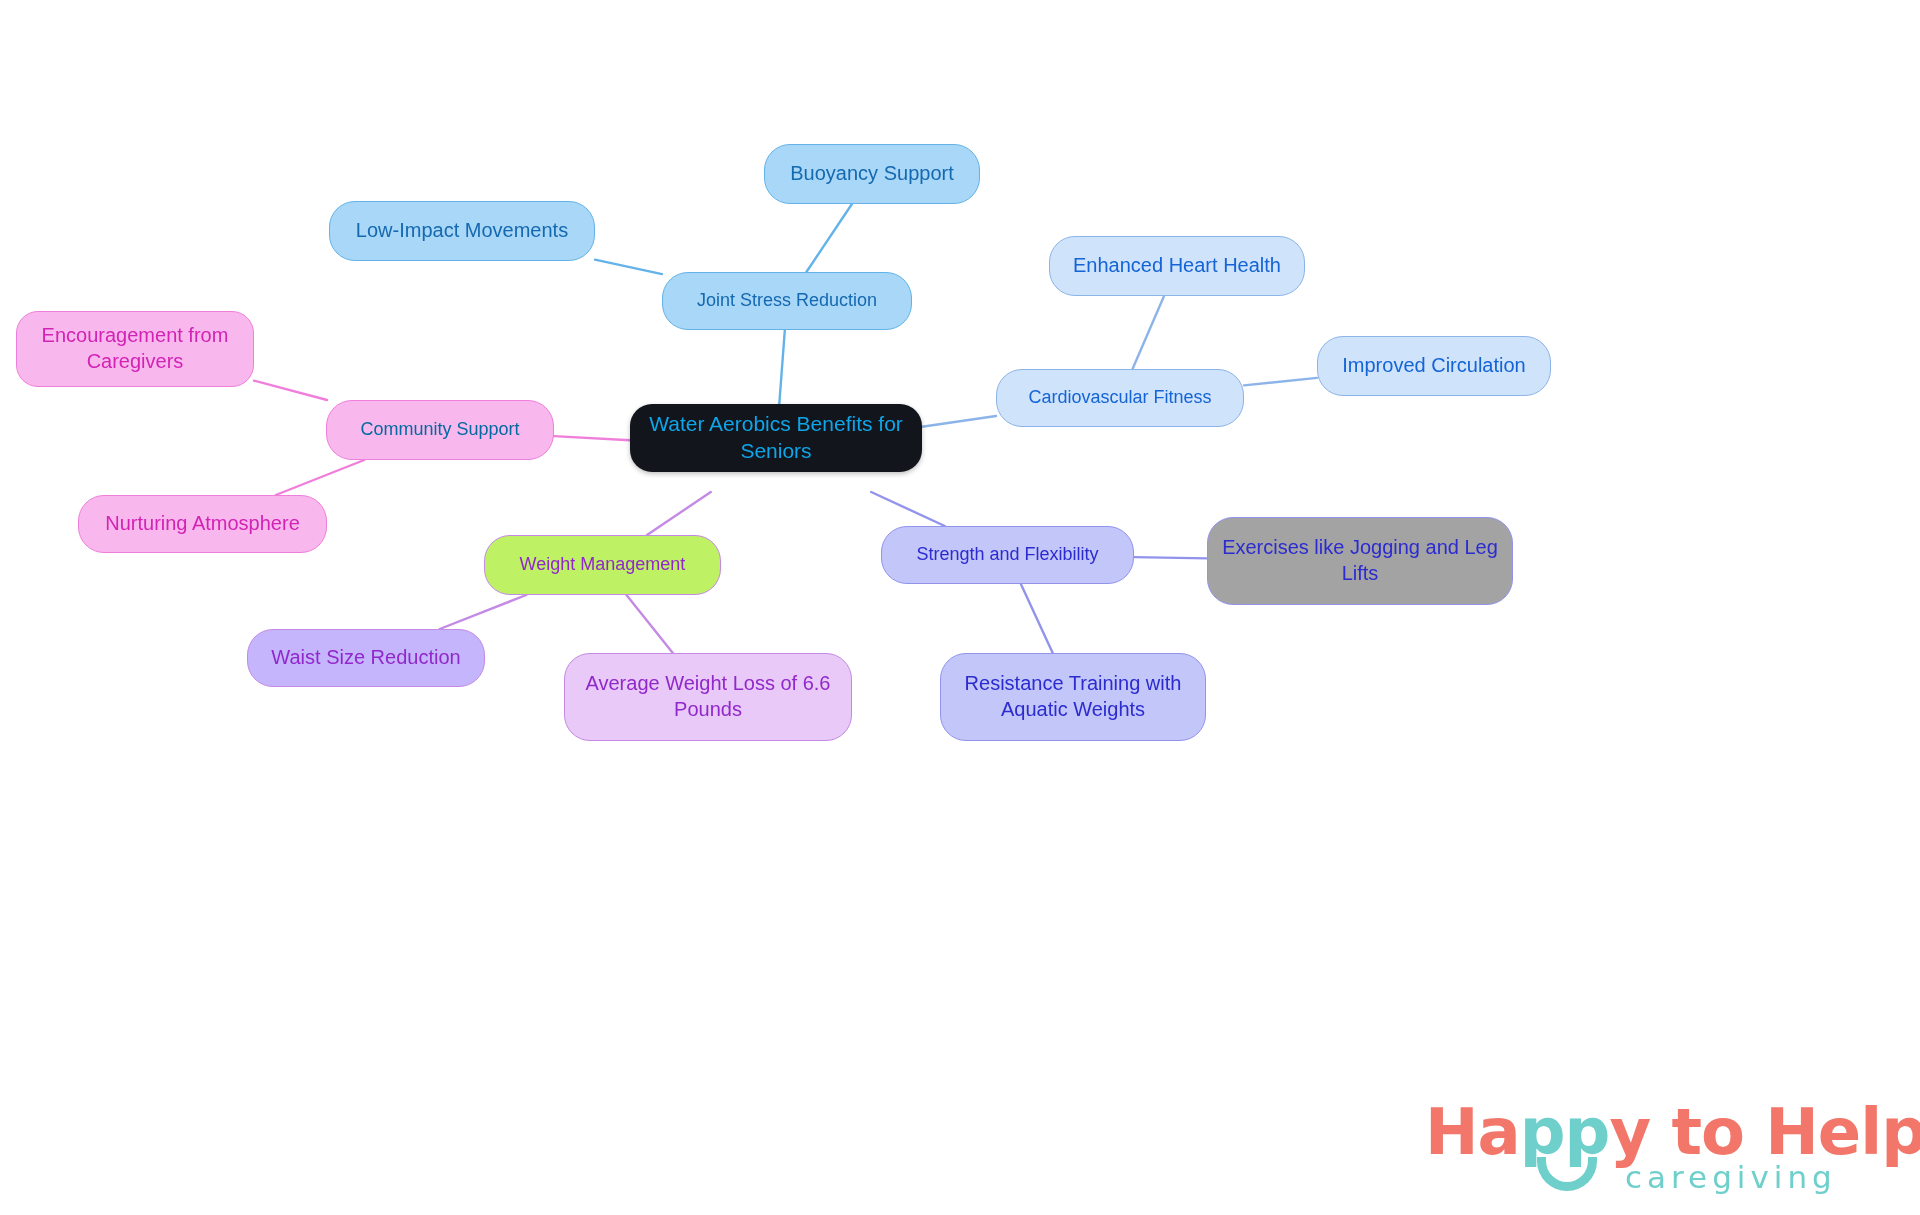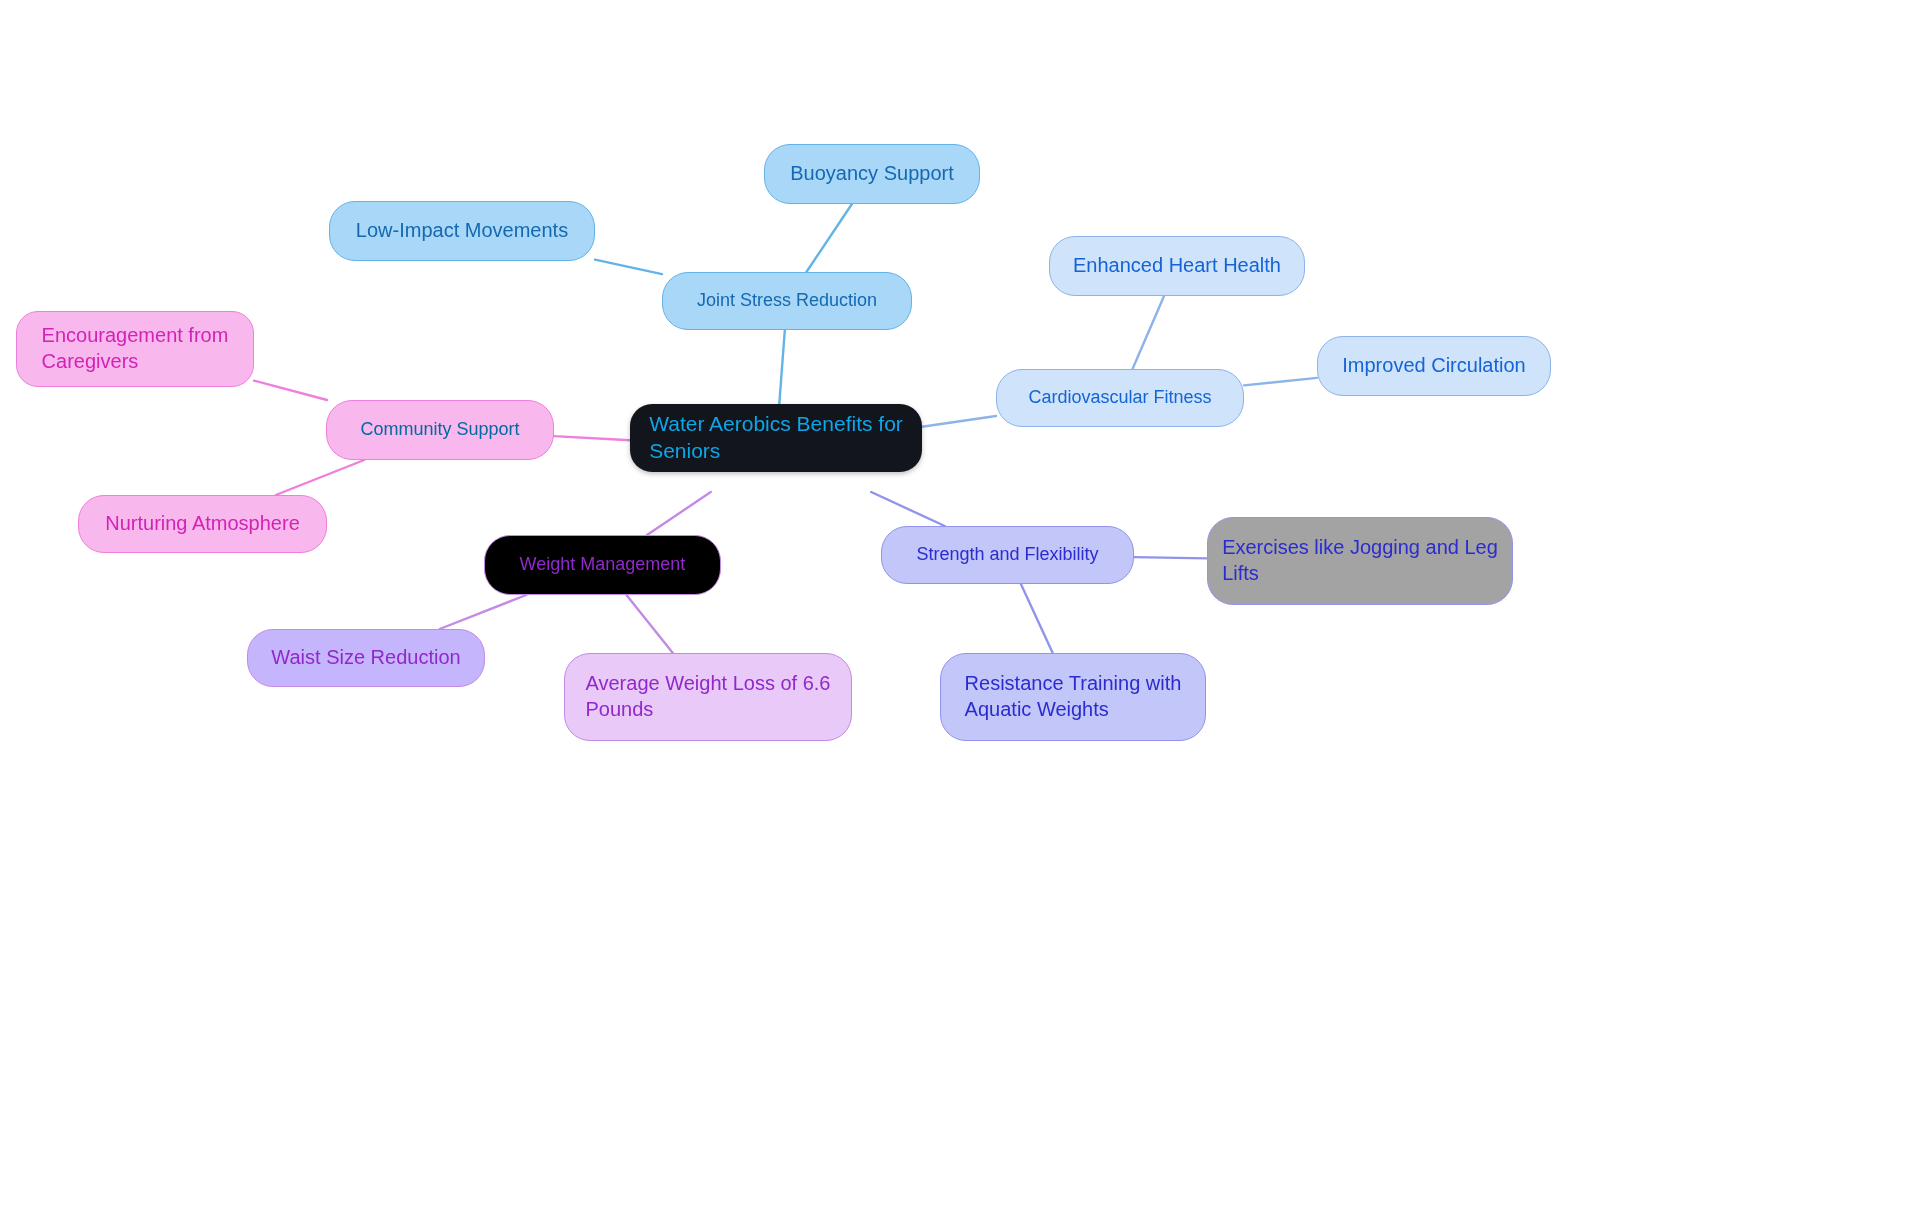--- a/index.html
+++ b/index.html
@@ -22,20 +22,21 @@
     width: 1920px;
     height: 1215px;
     pointer-events: none;
   }
   .node {
     position: absolute;
     box-sizing: border-box;
     display: flex;
     align-items: center;
     justify-content: center;
+    text-align: center;
     border-radius: 26px;
     border-width: 1.5px;
     border-style: solid;
     line-height: 1.28;
     padding: 6px 14px;
     white-space: pre-line;
   }
   .node.root {
     border-radius: 22px;
     border: none;
@@ -114,23 +115,30 @@
       <div class="node leaf" style="left: 764px; top: 144px; width: 216px; height: 60px; background: rgb(169, 215, 247); border-color: rgb(99, 179, 232); color: rgb(21, 105, 176);">Buoyancy Support</div>
       <div class="node leaf" style="left: 329px; top: 201px; width: 266px; height: 60px; background: rgb(169, 215, 247); border-color: rgb(99, 179, 232); color: rgb(21, 105, 176);">Low-Impact Movements</div>
       <div class="node branch" style="left: 996px; top: 369px; width: 248px; height: 58px; background: rgb(207, 227, 251); border-color: rgb(140, 180, 232); color: rgb(20, 100, 214);">Cardiovascular Fitness</div>
       <div class="node leaf" style="left: 1049px; top: 236px; width: 256px; height: 60px; background: rgb(207, 227, 251); border-color: rgb(140, 180, 232); color: rgb(20, 100, 214);">Enhanced Heart Health</div>
       <div class="node leaf" style="left: 1317px; top: 336px; width: 234px; height: 60px; background: rgb(207, 227, 251); border-color: rgb(140, 180, 232); color: rgb(20, 100, 214);">Improved Circulation</div>
       <div class="node branch" style="left: 881px; top: 526px; width: 253px; height: 58px; background: rgb(195, 198, 248); border-color: rgb(146, 148, 236); color: rgb(43, 43, 208);">Strength and Flexibility</div>
       <div class="node leaf" style="left: 1207px; top: 517px; width: 306px; height: 88px; background: #a3a3a3; border-color: rgb(146, 148, 236); color: rgb(43, 43, 208);">Exercises like Jogging and Leg
 Lifts</div>
       <div class="node leaf" style="left: 940px; top: 653px; width: 266px; height: 88px; background: rgb(195, 198, 248); border-color: rgb(146, 148, 236); color: rgb(43, 43, 208);">Resistance Training with
 Aquatic Weights</div>
-      <div class="node branch" style="left: 484px; top: 535px; width: 237px; height: 60px; background: #000000; border-color: rgb(196, 138, 228); color: rgb(145, 40, 203);">Weight Management</div>
+      <div class="node branch" style="left: 484px; top: 535px; width: 237px; height: 60px; background: #bef264; border-color: rgb(196, 138, 228); color: rgb(145, 40, 203);">Weight Management</div>
       <div class="node leaf" style="left: 247px; top: 629px; width: 238px; height: 58px; background: #c4b5fd; border-color: rgb(196, 138, 228); color: rgb(145, 40, 203);">Waist Size Reduction</div>
       <div class="node leaf" style="left: 564px; top: 653px; width: 288px; height: 88px; background: rgb(232, 201, 247); border-color: rgb(196, 138, 228); color: rgb(145, 40, 203);">Average Weight Loss of 6.6
 Pounds</div>
       <div class="node branch" style="left: 326px; top: 400px; width: 228px; height: 60px; background: rgb(249, 184, 237); border-color: rgb(239, 127, 219); color: #0369a1;">Community Support</div>
       <div class="node leaf" style="left: 16px; top: 311px; width: 238px; height: 76px; background: rgb(249, 184, 237); border-color: rgb(239, 127, 219); color: rgb(210, 35, 181); border-radius: 22px;">Encouragement from
 Caregivers</div>
       <div class="node leaf" style="left: 78px; top: 495px; width: 249px; height: 58px; background: rgb(249, 184, 237); border-color: rgb(239, 127, 219); color: rgb(210, 35, 181);">Nurturing Atmosphere</div>
     </div>
 
+  <div id="logo">
+    <div class="logo-main">
+      <span style="color: rgb(242, 119, 106);">Ha</span><span style="color: rgb(110, 207, 203);">pp</span><span style="color: rgb(242, 119, 106);">y to Help</span>
+    </div>
+    <div class="smile" style="border-color: transparent rgb(110, 207, 203) rgb(110, 207, 203);"></div>
+    <div class="logo-sub" style="color: rgb(110, 207, 203);">caregiving</div>
+  </div>
 </div>
 
 </body></html>

